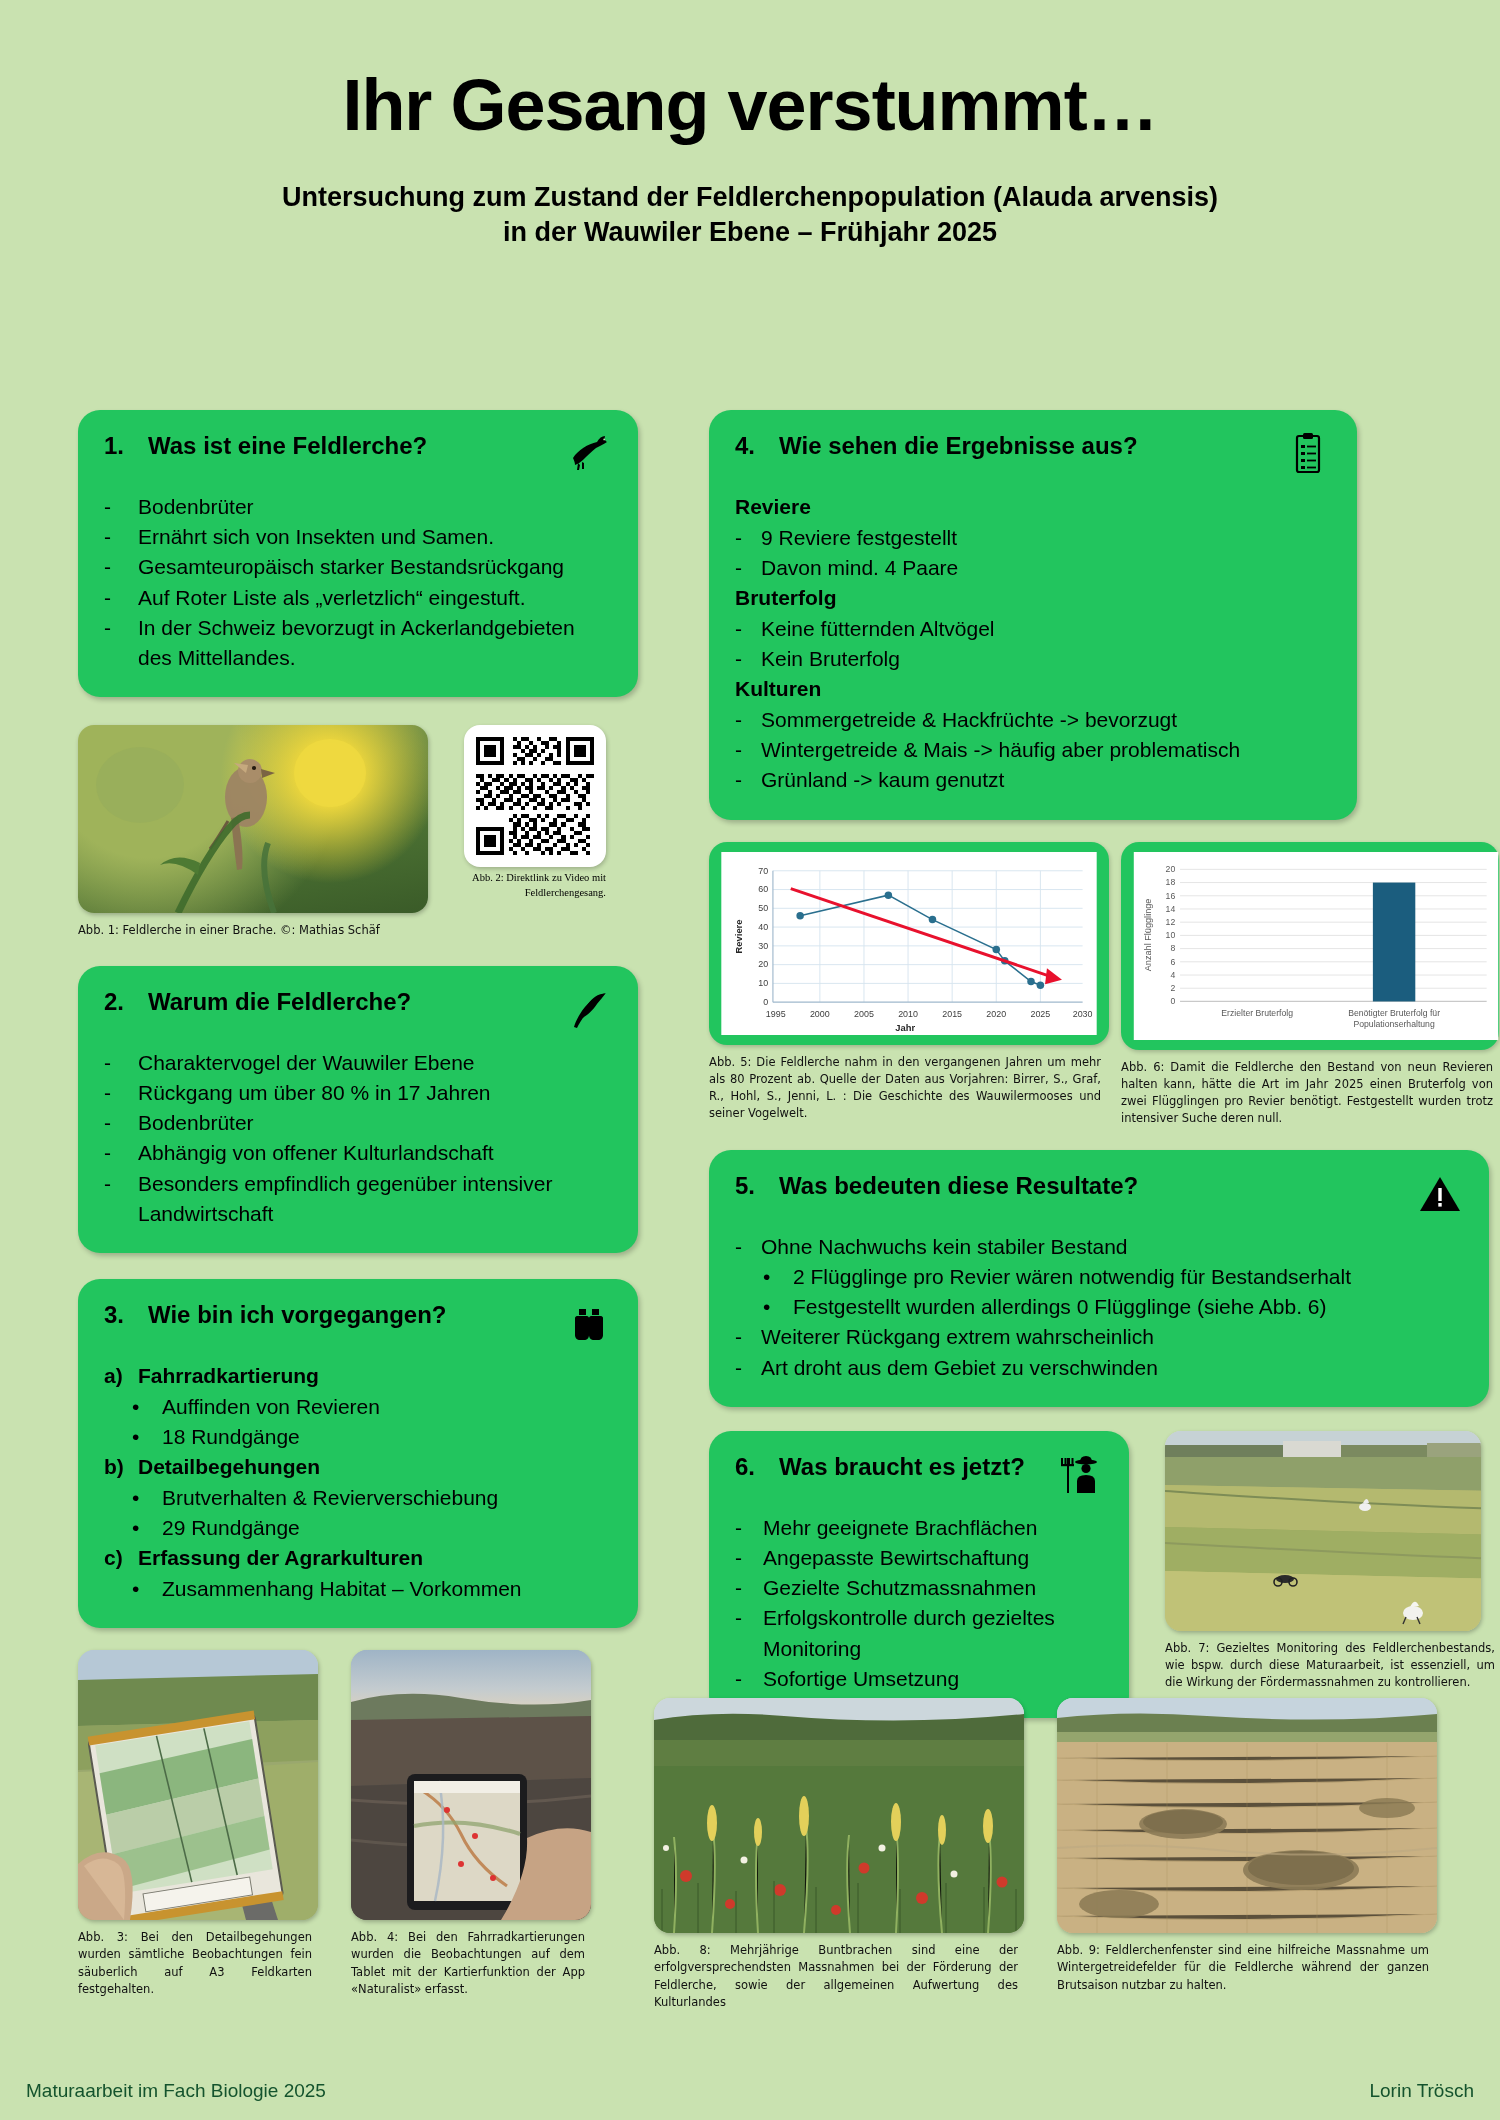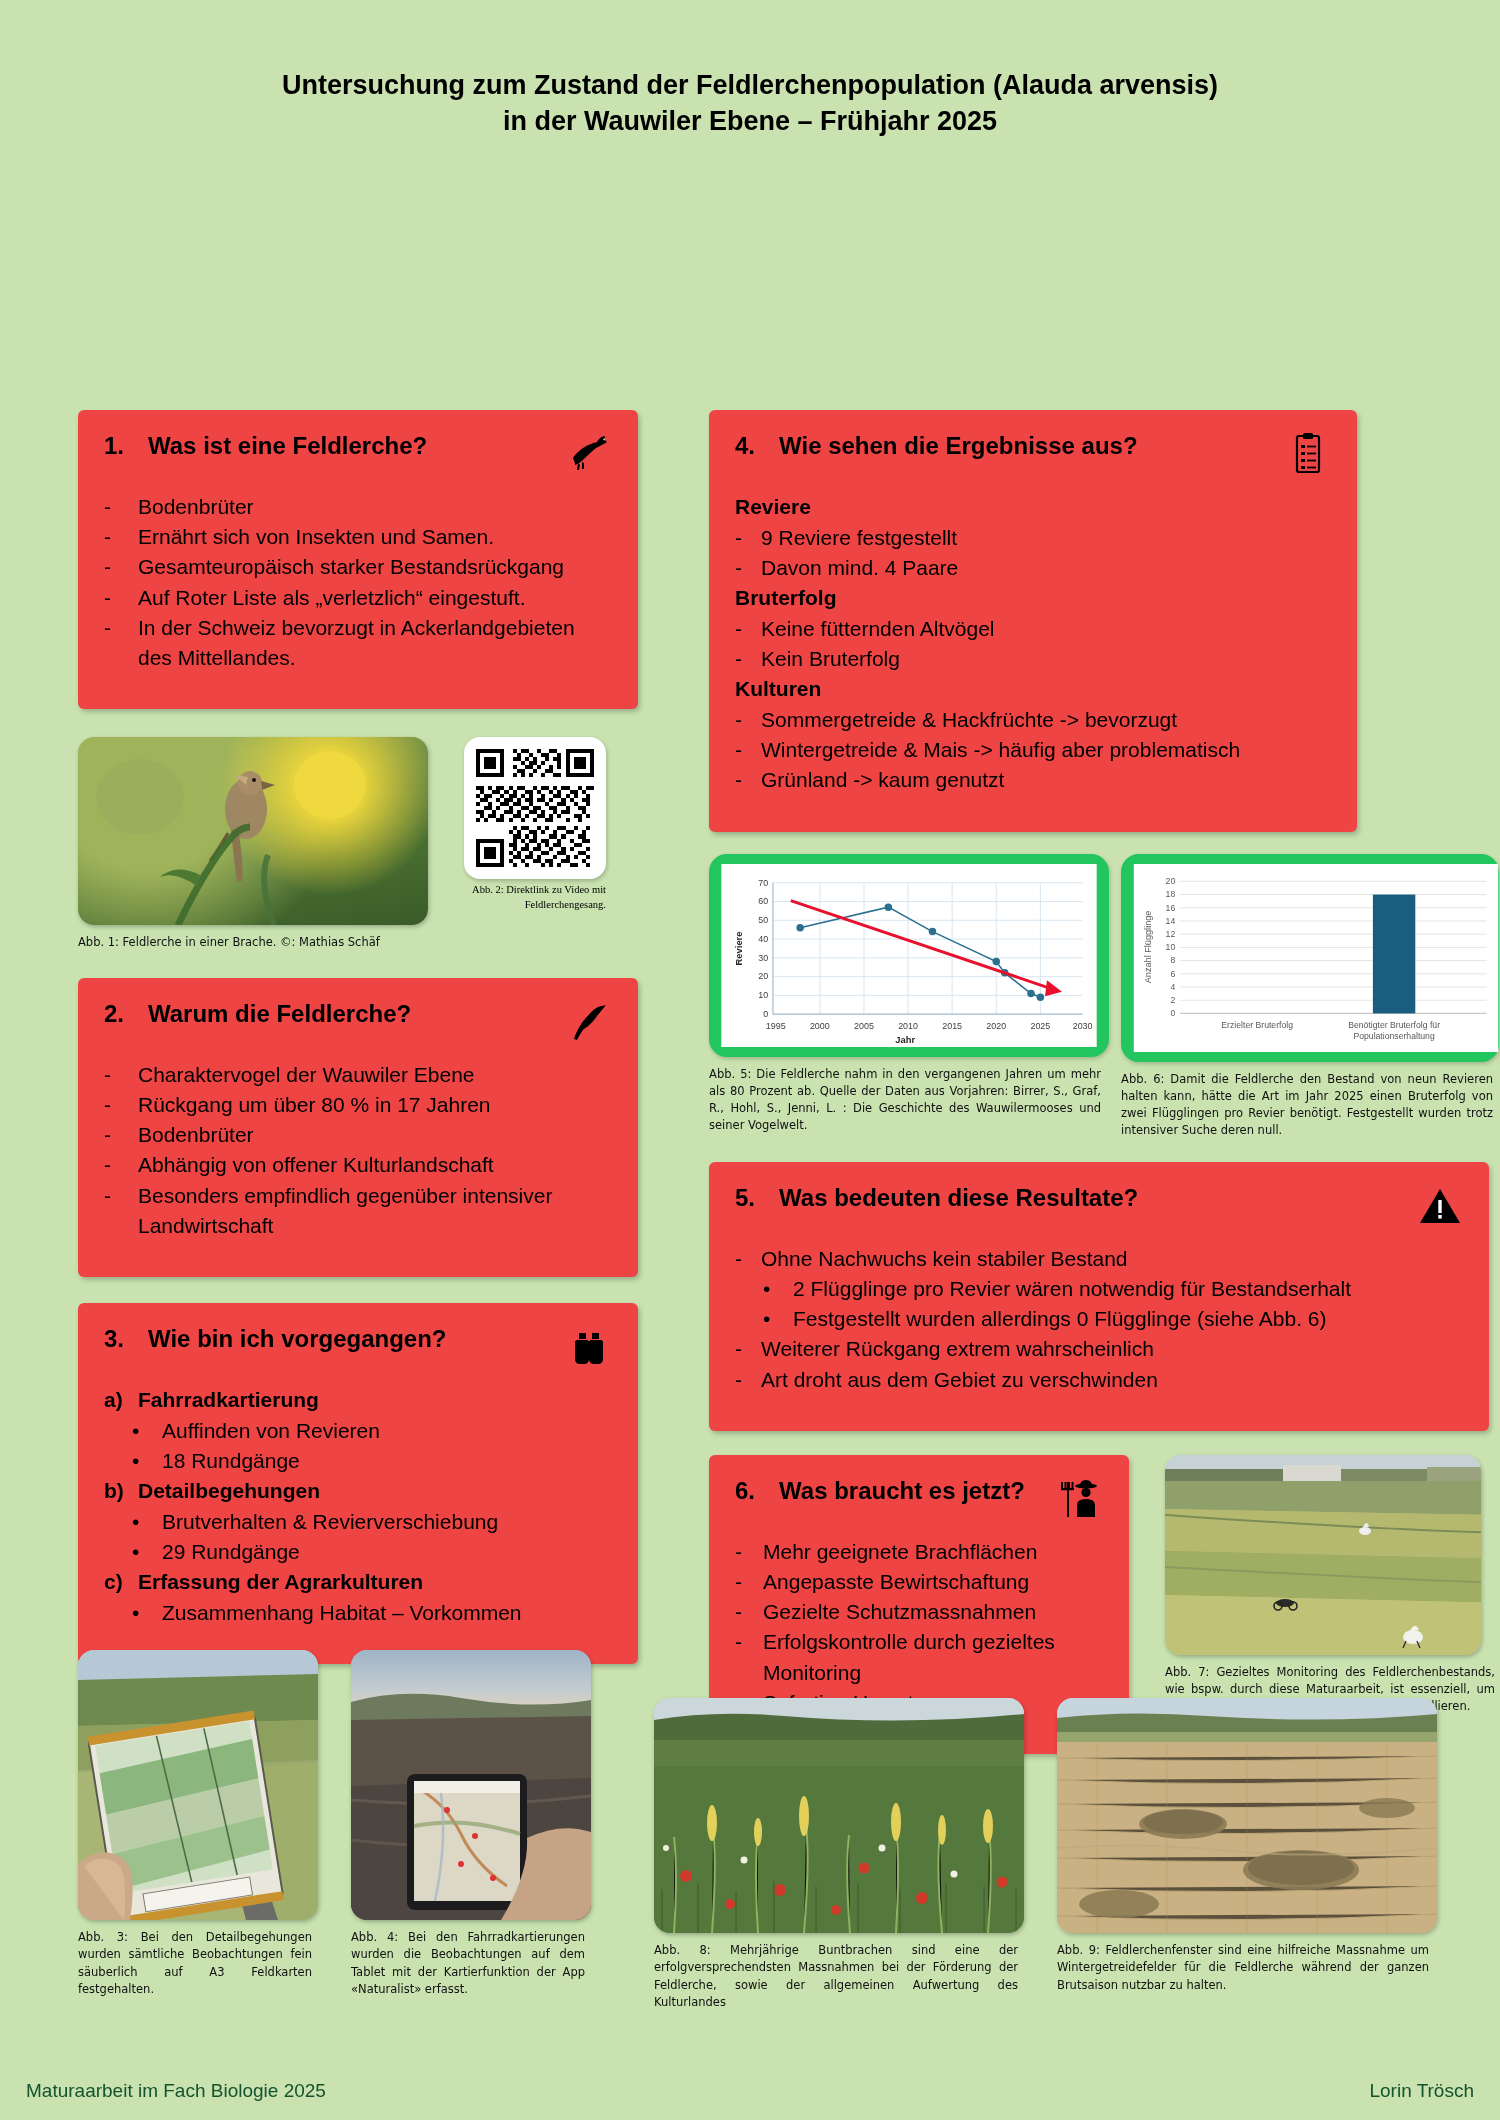--- a/index.html
+++ b/index.html
@@ -27,24 +27,24 @@
   
   .columns {
     position: absolute; top: 410px; left: 0; width: 1500px;
     display: flex; gap: 0;
   }
   .col-left  { width: 620px; margin-left: 78px; }
   .col-right { width: 800px; margin-left: 18px; }
 
   
   .card {
-    background: #ef4444;
-    border-radius: 6px;
+    background: #22c55e;
+    border-radius: 22px;
     box-shadow: 2px 3px 5px rgba(0,0,0,.22);
-    padding: 22px 26px 36px 26px;
+    padding: 22px 26px 24px 26px;
     position: relative;
   }
   .card + .card { margin-top: 0; }
 
   .card-head {
     display: flex; align-items: flex-start; justify-content: space-between;
     margin-bottom: 16px;
   }
   .card-title {
     font-size: 24px; font-weight: bold; white-space: nowrap;
@@ -102,20 +102,21 @@
   .footer {
     position: absolute; left: 0; bottom: 18px; width: 1500px;
     display:flex; justify-content: space-between;
     padding: 0 26px; font-size: 19px; color: #14532d;
   }
 </style>
 </head>
 <body>
 
 <div class="header">
+  <h1 class="poster-title">Ihr Gesang verstummt…</h1>
   <div>
     <div class="poster-subtitle">Untersuchung zum Zustand der Feldlerchenpopulation (Alauda arvensis)</div>
     <div class="poster-subtitle">in der Wauwiler Ebene – Frühjahr 2025</div>
   </div>
 </div>
 
 <div class="columns">
 
   <div class="col-left">
 

